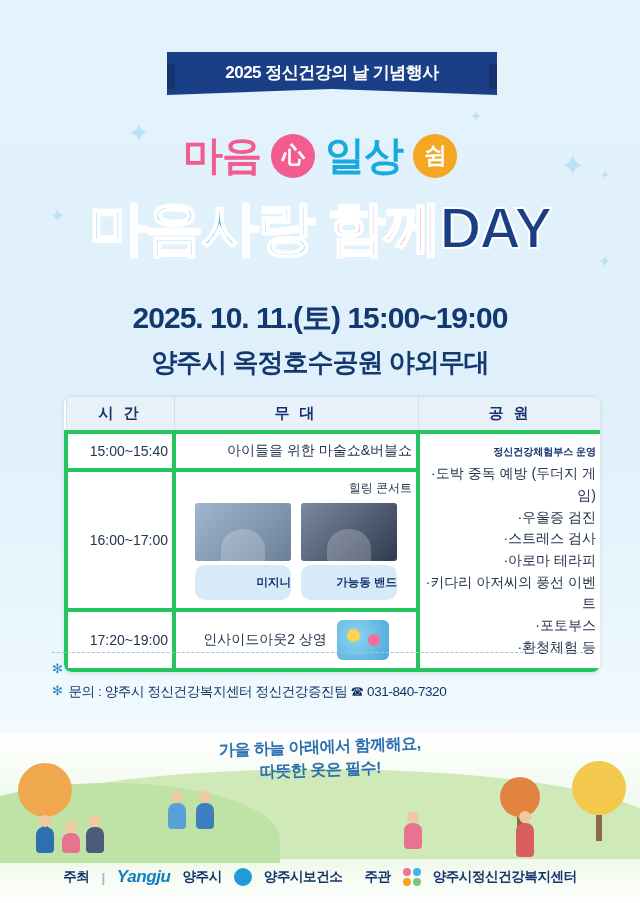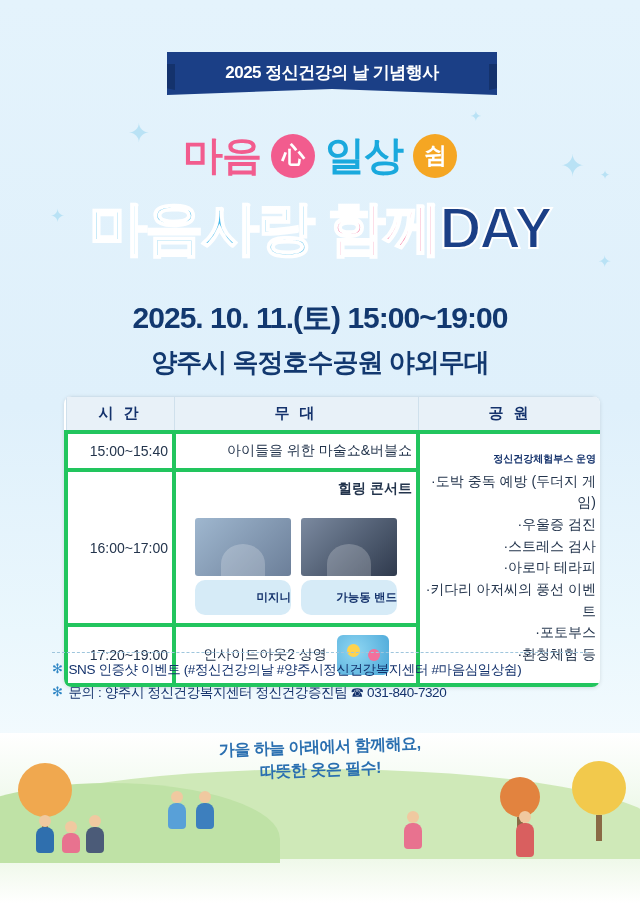--- a/index.html
+++ b/index.html
@@ -101,21 +101,21 @@
   table.sched td {
     border:4px solid #22c55e; font-size:14px; color:#23344c;
     text-align:right; vertical-align:middle; padding:8px 4px;
   }
   .col-time { width:108px; }
   .col-stage { width:244px; }
   .col-park { width:184px; }
   .park-cell { vertical-align:middle; line-height:1.55; font-size:12.5px; }
   .park-title { font-weight:bold; color:#14326c; font-size:10px; display:block; margin-bottom:4px; }
 
-  .concert-title { font-size:14px; margin-bottom:20px;font-weight:bold; }
+  .concert-title { font-size:12px; margin-bottom:6px; }
   .artists { display:flex; justify-content:center; gap:10px; }
   .artist { width:96px; }
   .photo {
     width:96px; height:58px; border-radius:3px;
     background:linear-gradient(135deg,#9fb7cf,#6c7f99);
     position:relative; overflow:hidden;
   }
   .photo.b { background:linear-gradient(135deg,#7b8aa0,#2f3a4d); }
   .photo:after {
     content:""; position:absolute; left:50%; bottom:-8px; transform:translateX(-50%);
@@ -282,21 +282,20 @@
             </div>
           </td>
         </tr>
       </tbody>
     </table>
   </div>
 
   <div class="notes">
     <div class="note">
       <span class="mark">✻</span>
-      <span>SNS 인증샷 이벤트 (#정신건강의날 #양주시정신건강복지센터 #마음심일상쉼)</span>
     </div>
     <div class="note">
       <span class="mark">✻</span>
       <span>문의 : 양주시 정신건강복지센터 정신건강증진팀 ☎ 031-840-7320</span>
     </div>
   </div>
 
   <div class="ground">
     <div class="hill"></div>
     <div class="hill2"></div>
@@ -342,14 +341,30 @@
     <div class="person" style="left:168px;bottom:74px;">
       <div class="p-head" style="background:#f0c9a0;"></div>
         <div class="p-body" style="background:#58a0d8;"></div>
     </div>
     <div class="person" style="left:196px;bottom:74px;">
       <div class="p-head" style="background:#f0c9a0;"></div>
         <div class="p-body" style="background:#3d7fbe;"></div>
     </div>
   </div>
 
+  <div class="footer">
+    <span class="f-label">주최</span>
+    <span class="divider">|</span>
+    <span class="yangju">Yangju</span>
+    <span>양주시</span>
+    <span class="dot-logo"></span>
+    <span>양주시보건소</span>
+    <span class="f-label" style="margin-left:10px;">주관</span>
+    <span class="flower-logo">
+      <i style="background:#f2709c;left:0;top:0;"></i>
+      <i style="background:#3fb6e8;right:0;top:0;"></i>
+      <i style="background:#f5a623;left:0;bottom:0;"></i>
+      <i style="background:#7bc67b;right:0;bottom:0;"></i>
+    </span>
+    <span>양주시정신건강복지센터</span>
+  </div>
 
 </div>
 
 </body></html>

